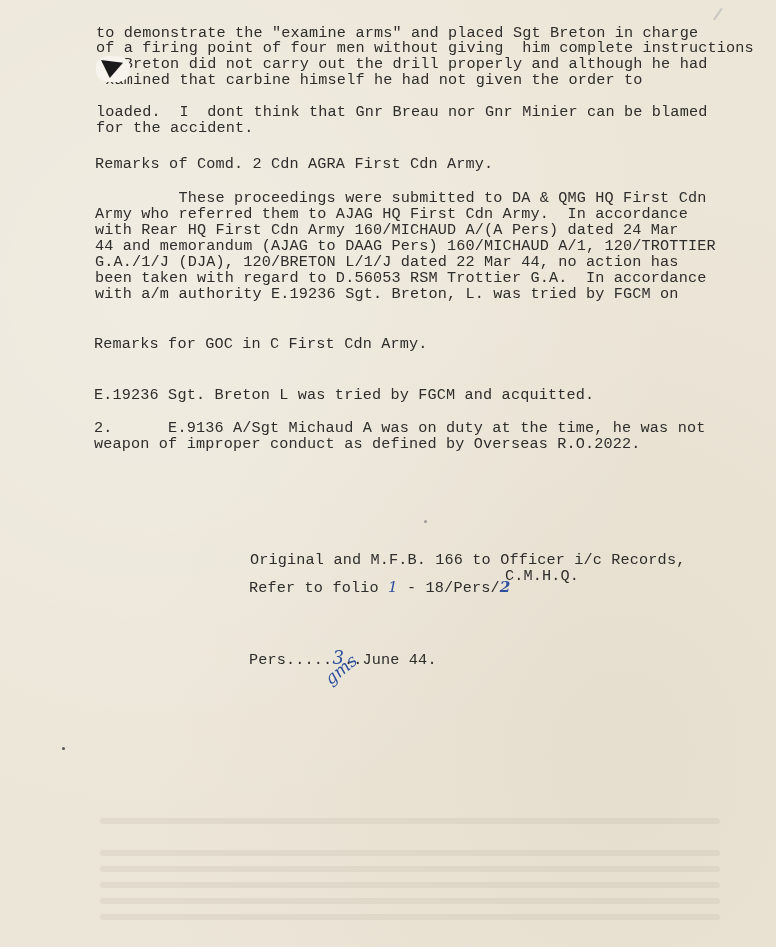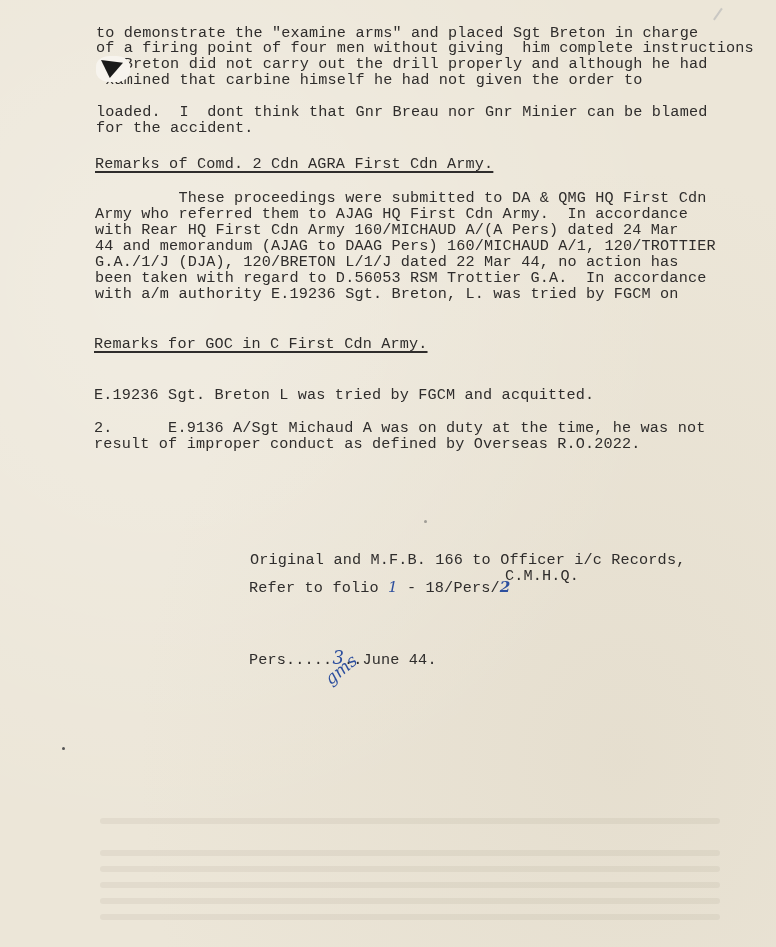--- a/index.html
+++ b/index.html
@@ -10,21 +10,21 @@
         radial-gradient(ellipse at 20% 30%, rgba(255,255,255,0.25), transparent 60%),
         radial-gradient(ellipse at 80% 80%, rgba(210,200,180,0.25), transparent 55%);
       font-family: "Liberation Mono", "DejaVu Sans Mono", monospace;
       color: #2b2a2a;
     }
     .page { position: absolute; left: 0; top: 0; width: 776px; height: 947px; }
     .line {
       position: absolute; white-space: pre; font-size: 15.2px; letter-spacing: 0.15px;
       line-height: 15px; color: #2f2d2c;
     }
-    .u { text-decoration: underline; text-underline-offset: 3px; text-decoration-thickness: 1.5px; }
+    .u { text-underline-offset: 3px; text-decoration-thickness: 1.5px; }
     .ink { color: #2d4f9e; font-family: "DejaVu Serif", serif; font-style: italic; }
     .blot {
       position: absolute; left: 101px; top: 60px; width: 22px; height: 18px;
       background: #1a1a1a; clip-path: polygon(0 0, 100% 15%, 40% 100%);
     }
     .blot-halo {
       position: absolute; left: 96px; top: 56px; width: 34px; height: 26px;
       background: #f7f4ee; border-radius: 40%;
     }
     .mark {
@@ -59,21 +59,21 @@
   <div class="line" style="left:95px;top:207px">Army who referred them to AJAG HQ First Cdn Army.  In accordance</div>
   <div class="line" style="left:95px;top:223px">with Rear HQ First Cdn Army 160/MICHAUD A/(A Pers) dated 24 Mar</div>
   <div class="line" style="left:95px;top:239px">44 and memorandum (AJAG to DAAG Pers) 160/MICHAUD A/1, 120/TROTTIER</div>
   <div class="line" style="left:95px;top:255px">G.A./1/J (DJA), 120/BRETON L/1/J dated 22 Mar 44, no action has</div>
   <div class="line" style="left:95px;top:271px">been taken with regard to D.56053 RSM Trottier G.A.  In accordance</div>
   <div class="line" style="left:95px;top:287px">with a/m authority E.19236 Sgt. Breton, L. was tried by FGCM on</div>
 
   <div class="line u" style="left:94px;top:337px">Remarks for GOC in C First Cdn Army.</div>
   <div class="line" style="left:94px;top:388px">E.19236 Sgt. Breton L was tried by FGCM and acquitted.</div>
   <div class="line" style="left:94px;top:421px">2.      E.9136 A/Sgt Michaud A was on duty at the time, he was not</div>
-  <div class="line" style="left:94px;top:437px">result of improper conduct as defined by Overseas R.O.2022.</div>
+  <div class="line" style="left:94px;top:437px">weapon of improper conduct as defined by Overseas R.O.2022.</div>
 
   <div class="line" style="left:250px;top:553px">Original and M.F.B. 166 to Officer i/c Records,</div>
   <div class="line" style="left:505px;top:569px">C.M.H.Q.</div>
 
   <div class="line" style="left:249px;top:580px"><span>Refer to folio </span><span class="ink">1</span><span> - 18/Pers/</span><span class="ink" style="font-weight:bold">2</span></div>
 
   <div class="line" style="left:249px;top:650px"><span>Pers.....</span><span class="ink" style="font-size:18px">3</span><span>..June 44.</span></div>
 
   <div class="line ink" style="left:332px;top:672px;font-size:17px;transform:rotate(-40deg);transform-origin:left bottom">gms</div>
 

